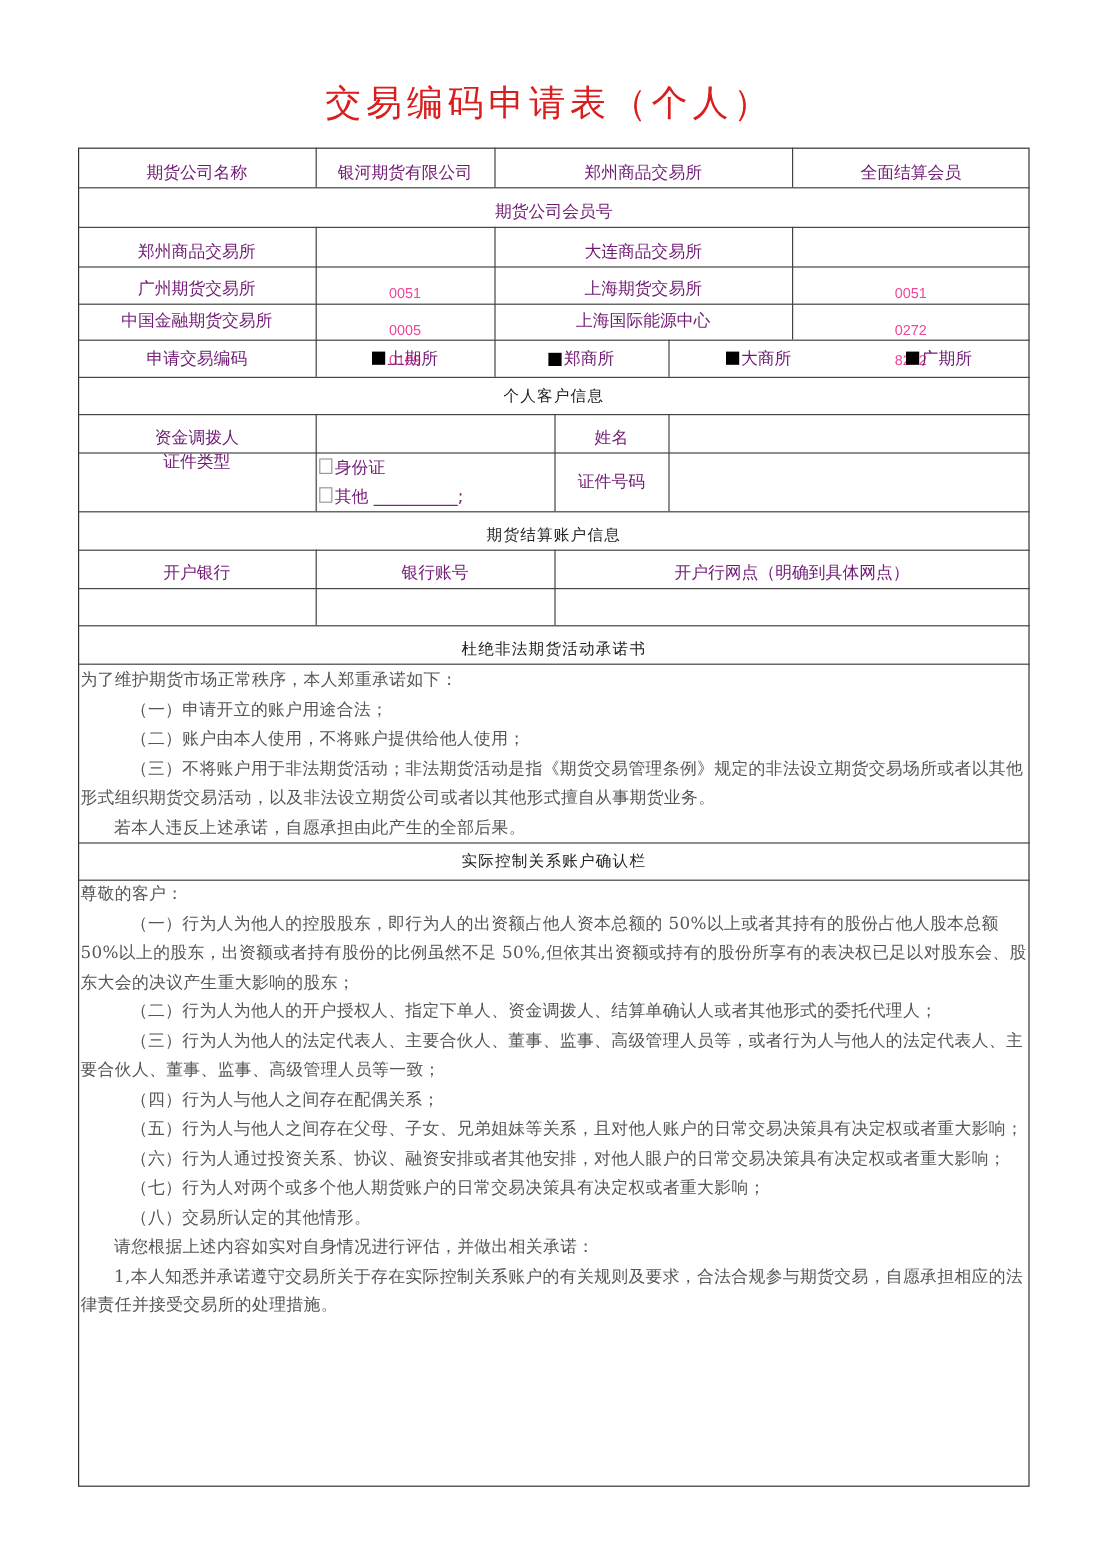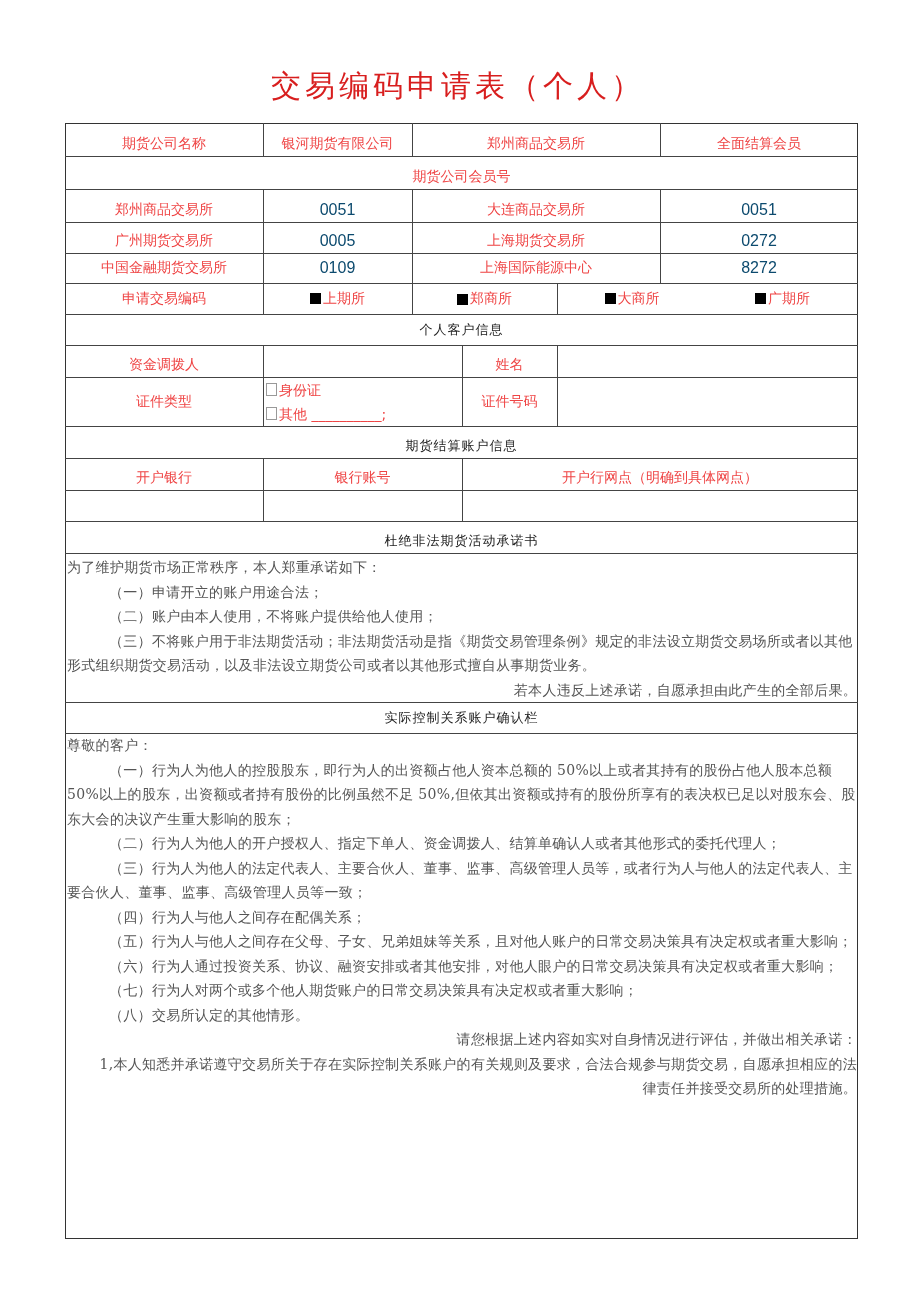--- a/index.html
+++ b/index.html
@@ -3,32 +3,32 @@
 <meta charset="utf-8">
 <style>
   html, body { margin: 0; padding: 0; background: #ffffff; }
   body { width: 920px; height: 1301px; position: relative; overflow: hidden;
          font-family: "DejaVu Sans", "Liberation Sans", sans-serif; color: #555; }
   .title { position: absolute; top: 66px; left: 0; width: 916px; text-align: center;
            font-family: "DejaVu Serif", "Liberation Serif", serif; font-size: 30px;
            letter-spacing: 4px; color: #d81e1e; font-weight: normal; }
   .frame { position: absolute; left: 65px; top: 123px; width: 793px; height: 1116px;
            border: 1px solid #333; box-sizing: border-box; }
-  .cell { position: absolute; box-sizing: border-box; font-size: 14px; color: #ef4444;
+  .cell { position: absolute; box-sizing: border-box; font-size: 14px; color: #701a75;
           display: flex; align-items: flex-end; justify-content: center; padding-bottom: 3px; }
   .hl { position: absolute; height: 1px; background: #444; }
   .vl { position: absolute; width: 1px; background: #444; }
-  .num { color: #0c4a6e; font-family: "Liberation Sans", sans-serif; font-size: 16px; }
+  .num { color: #ec4899; font-family: "Liberation Sans", sans-serif; font-size: 12px; margin-top: 32px; }
   .head { color: #222; font-family: "DejaVu Serif", "Liberation Serif", serif; font-size: 13px; letter-spacing: 1px; }
   .box { display: inline-block; width: 9px; height: 11px; border: 1px solid #999; margin-right: 2px; vertical-align: -1px; }
   .sq { display: inline-block; width: 11px; height: 11px; background: #000; margin-right: 2px; vertical-align: -1px; }
   .para { position: absolute; left: 67px; width: 790px; font-size: 14px; color: #555;
           line-height: 24.5px; font-family: "DejaVu Serif", "Liberation Serif", serif; letter-spacing: 0.3px; }
   .para p { margin: 0; }
-  .ind { text-indent: 28px; text-align: right; }
+  .ind { text-indent: 28px; }
   .ind2 { text-indent: 42px; }
 </style>
 </head>
 <body>
 
 <div class="title">交易编码申请表（个人）</div>
 
 <div class="frame"></div>
 
 <div class="hl" style="left:65px;width:793px;top:156px"></div>
@@ -98,21 +98,21 @@
 <div class="cell" style="left:707px;top:283px;width:151px;height:31px;align-items:center;padding:0">
     <span class="sq"></span>
     <span>广期所</span>
   </div>
 
 <div class="cell head" style="left:65px;top:314px;width:793px;height:31px;align-items:center;padding:0">个人客户信息</div>
 <div class="cell" style="left:65px;top:345px;width:198px;height:32px">资金调拨人</div>
 <div class="cell" style="left:263px;top:345px;width:199px;height:32px"></div>
 <div class="cell" style="left:462px;top:345px;width:95px;height:32px">姓名</div>
 <div class="cell" style="left:557px;top:345px;width:301px;height:32px"></div>
-<div class="cell" style="left:65px;top:377px;width:198px;height:49px;align-items:center;padding:0">证件类型</div>
+<div class="cell" style="left:65px;top:360px;width:198px;height:49px;align-items:center;padding:0">证件类型</div>
 <div class="cell" style="left:263px;top:377px;width:199px;height:49px;flex-direction:column;align-items:flex-start;justify-content:center;padding:0 0 0 3px;line-height:24px">
   <div><span class="box"></span><span>身份证</span></div>
   <div><span class="box"></span><span>其他 __________;</span></div>
 </div>
 <div class="cell" style="left:462px;top:377px;width:95px;height:49px;align-items:center;padding:0">证件号码</div>
 <div class="cell" style="left:557px;top:377px;width:301px;height:49px"></div>
 
 <div class="cell head" style="left:65px;top:426px;width:793px;height:32px">期货结算账户信息</div>
 <div class="cell" style="left:65px;top:458px;width:198px;height:32px">开户银行</div>
 <div class="cell" style="left:263px;top:458px;width:199px;height:32px">银行账号</div>

